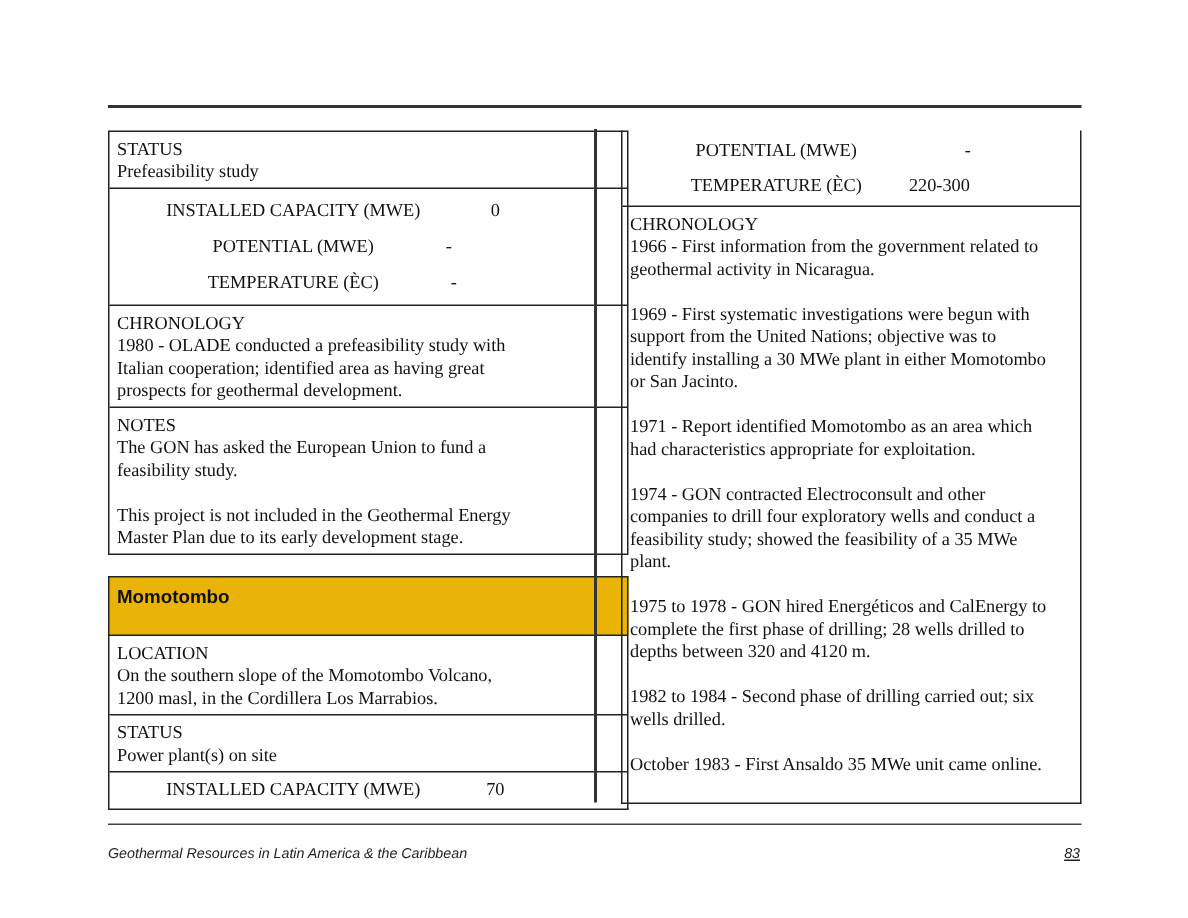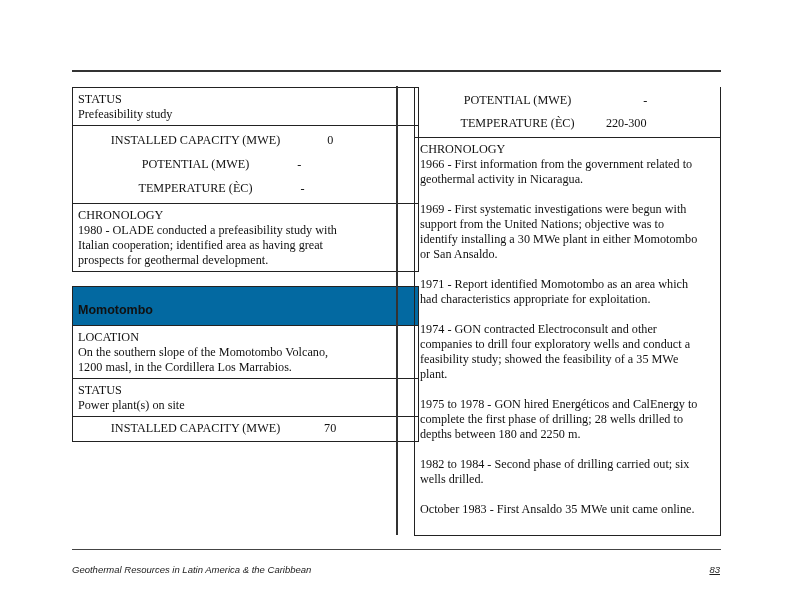--- a/index.html
+++ b/index.html
@@ -16,23 +16,23 @@
   .box { border:1.5px solid #222; box-sizing:border-box; }
   .sect { border-top:1.5px solid #222; padding:4px 5px 3px 5px; font-size:12.2px; line-height:15px; }
   .sect:first-child { border-top:none; }
   .row { display:flex; justify-content:center; padding:4px 5px 4px 5px; font-size:12.2px; line-height:15px; }
   .row .val { width:100px; text-align:center; }
   .row + .row { border-top:none; padding-top:4px; }
   .row-group { border-top:1.5px solid #222; padding:3px 0 2px 0; }
   .row-group .row { padding-top:4px; padding-bottom:5px; }
   .gap { height:15px; }
 
-  .title-box { background:#0369a1; border:1.5px solid #222; box-sizing:border-box; height:40px;
+  .title-box { background:#eab308; border:1.5px solid #222; box-sizing:border-box; height:40px;
                font-family:"Liberation Sans", "DejaVu Sans", sans-serif; font-weight:bold; font-size:12.5px;
-               padding:16px 5px; margin-top:14px; }
+               padding:6px 5px; margin-top:14px; }
   .box2 { border:1.5px solid #222; border-top:none; box-sizing:border-box; }
 
   .right-box { border-left:1.5px solid #222; border-right:1.5px solid #222; border-bottom:1.5px solid #222; box-sizing:border-box; }
   .right-box .row .val { width:100px; text-align:right; padding-right:24px; box-sizing:border-box; }
 
   .footer-left { position:absolute; left:72px; top:564px; font-family:"Liberation Sans","DejaVu Sans",sans-serif;
                  font-style:italic; font-size:9.5px; color:#222; }
   .footer-right { position:absolute; right:72px; top:564px; font-family:"Liberation Sans","DejaVu Sans",sans-serif;
                   font-style:italic; font-size:9.5px; color:#222;text-decoration:underline; }
 </style>
@@ -59,20 +59,28 @@
       <div class="row">
         <span>TEMPERATURE (ЀC)</span>
         <span class="val">-</span>
       </div>
     </div>
     <div class="sect">
       <div>CHRONOLOGY</div>
       <div>1980 - OLADE conducted a prefeasibility study with</div>
       <div>Italian cooperation; identified area as having great</div>
       <div>prospects for geothermal development.</div>
+    </div>
+    <div class="sect">
+      <div>NOTES</div>
+      <div>The GON has asked the European Union to fund a</div>
+      <div>feasibility study.</div>
+      <div class="gap"></div>
+      <div>This project is not included in the Geothermal Energy</div>
+      <div>Master Plan due to its early development stage.</div>
     </div>
   </div>
 
   <div class="title-box">Momotombo</div>
   <div class="box2">
     <div class="sect" style="border-top:none;">
       <div>LOCATION</div>
       <div>On the southern slope of the Momotombo Volcano,</div>
       <div>1200 masl, in the Cordillera Los Marrabios.</div>
     </div>
@@ -104,33 +112,33 @@
       </div>
     </div>
     <div class="sect" style="padding-bottom:18px;">
       <div>CHRONOLOGY</div>
       <div>1966 - First information from the government related to</div>
       <div>geothermal activity in Nicaragua.</div>
       <div class="gap"></div>
       <div>1969 - First systematic investigations were begun with</div>
       <div>support from the United Nations; objective was to</div>
       <div>identify installing a 30 MWe plant in either Momotombo</div>
-      <div>or San Ansaldo.</div>
+      <div>or San Jacinto.</div>
       <div class="gap"></div>
       <div>1971 - Report identified Momotombo as an area which</div>
       <div>had characteristics appropriate for exploitation.</div>
       <div class="gap"></div>
       <div>1974 - GON contracted Electroconsult and other</div>
       <div>companies to drill four exploratory wells and conduct a</div>
       <div>feasibility study; showed the feasibility of a 35 MWe</div>
       <div>plant.</div>
       <div class="gap"></div>
       <div>1975 to 1978 - GON hired Energéticos and CalEnergy to</div>
       <div>complete the first phase of drilling; 28 wells drilled to</div>
-      <div>depths between 180 and 2250 m.</div>
+      <div>depths between 320 and 4120 m.</div>
       <div class="gap"></div>
       <div>1982 to 1984 - Second phase of drilling carried out; six</div>
       <div>wells drilled.</div>
       <div class="gap"></div>
       <div>October 1983 - First Ansaldo 35 MWe unit came online.</div>
     </div>
   </div>
 </div>
 
 <div class="rule-bottom"></div>

